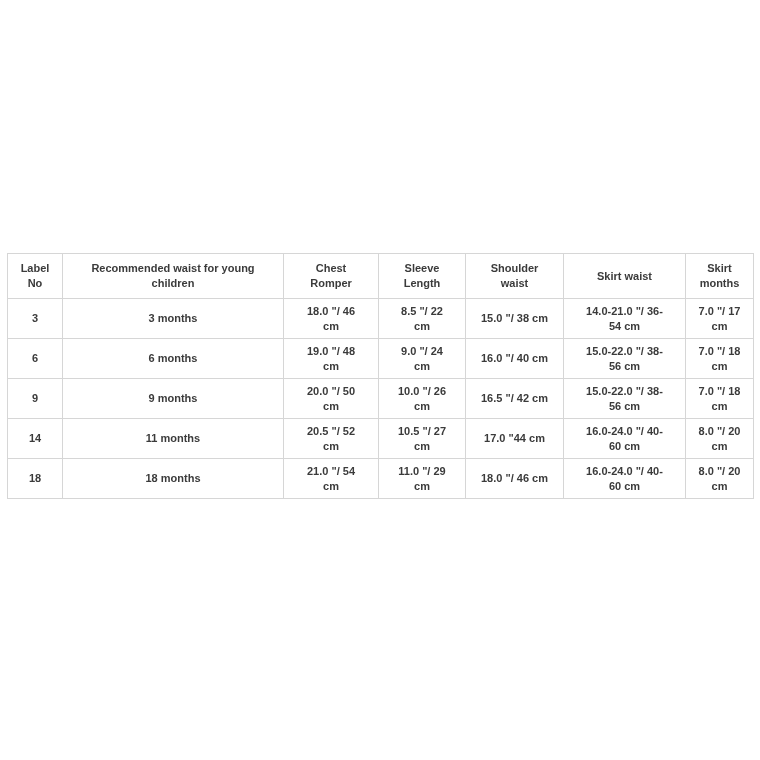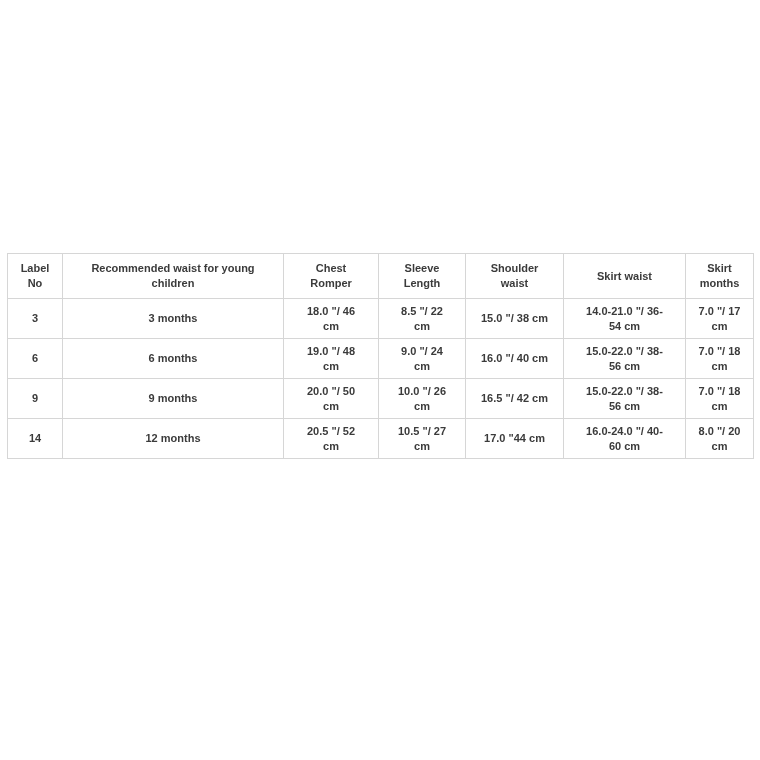--- a/index.html
+++ b/index.html
@@ -101,25 +101,38 @@
       <td>10.0 "/ 26
 cm</td>
       <td>16.5 "/ 42 cm</td>
       <td>15.0-22.0 "/ 38-
 56 cm</td>
       <td>7.0 "/ 18
 cm</td>
     </tr>
     <tr>
       <td>14</td>
-      <td>12 months</td>
+      <td>11 months</td>
       <td>20.5 "/ 52
 cm</td>
       <td>10.5 "/ 27
 cm</td>
       <td>17.0 "44 cm</td>
       <td>16.0-24.0 "/ 40-
 60 cm</td>
       <td>8.0 "/ 20
 cm</td>
     </tr>
+    <tr>
+      <td>18</td>
+      <td>18 months</td>
+      <td>21.0 "/ 54
+cm</td>
+      <td>11.0 "/ 29
+cm</td>
+      <td>18.0 "/ 46 cm</td>
+      <td>16.0-24.0 "/ 40-
+60 cm</td>
+      <td>8.0 "/ 20
+cm</td>
+    </tr>
   </tbody>
 </table>
 
 </body></html>

